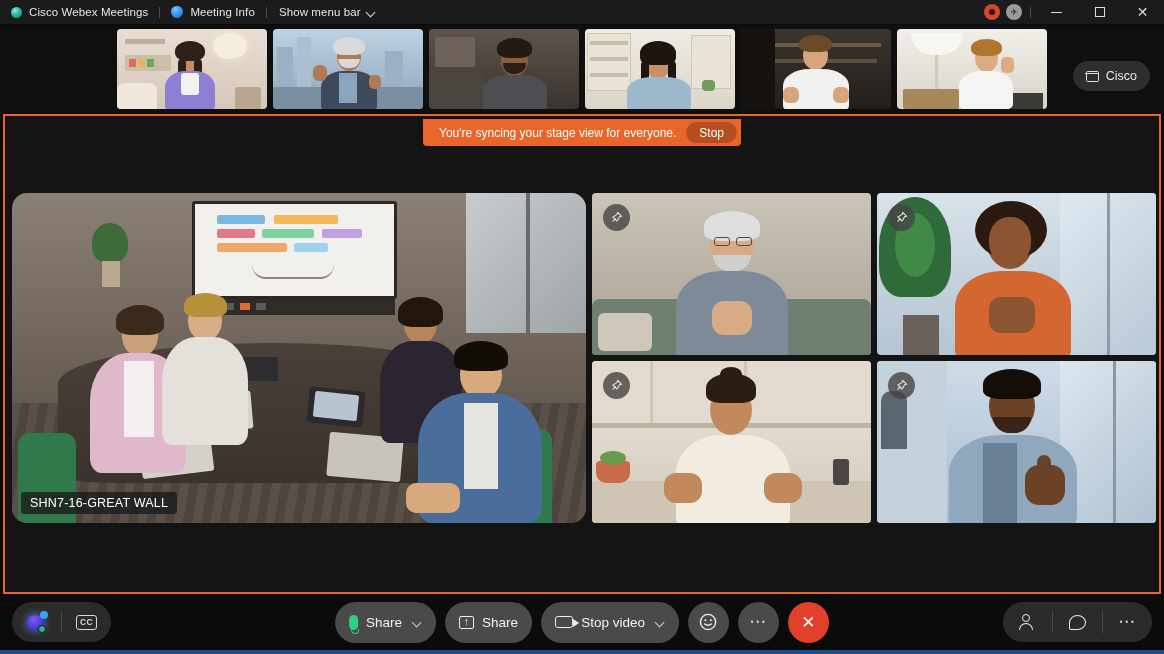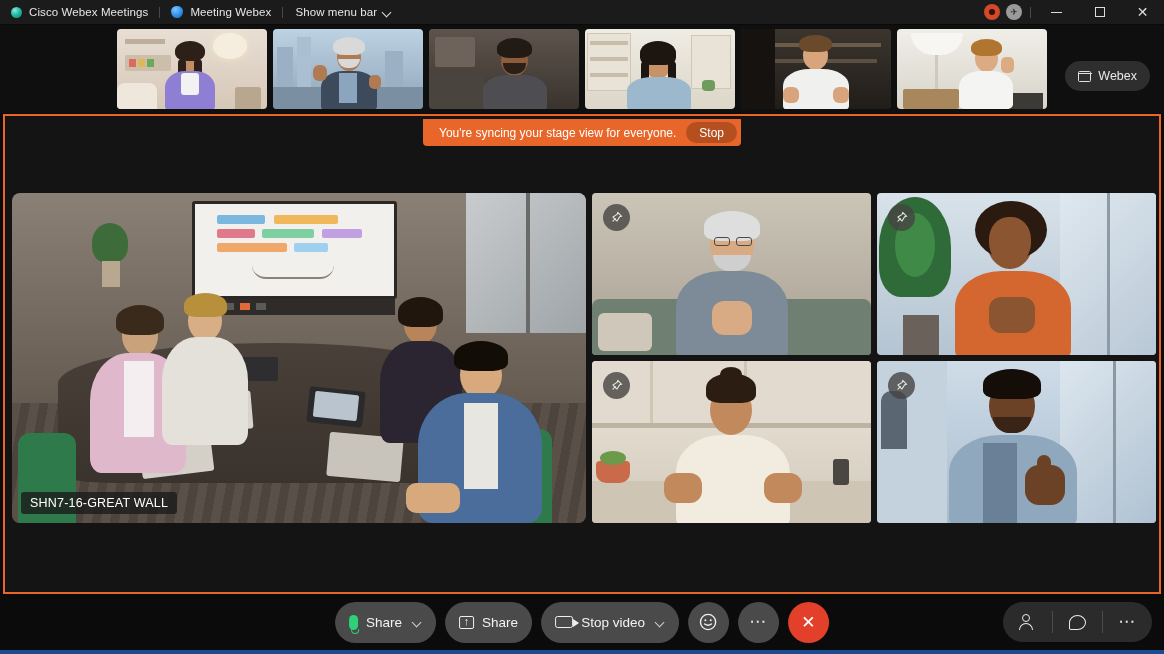--- a/index.html
+++ b/index.html
@@ -113,21 +113,21 @@
     border-radius: 13px; height: 21px; padding: 0 13px;
     font-size: 12px; display: flex; align-items: center; cursor: pointer;
   }
 
   .grid {
     position: absolute; left: 7px; top: 77px;
     width: 1144px; height: 330px;
     display: flex; gap: 6px;
   }
   .main-tile {
-    width: 574px; height: 330px; border-radius: 8px;
+    width: 574px; height: 330px; border-radius: 15px;
     overflow: hidden; position: relative; flex: none; background: #1d1d1d;
   }
   .side-col { display: flex; flex-direction: column; gap: 6px; flex: 1; }
   .side-row { display: flex; gap: 6px; height: 162px; }
   .side-tile {
     flex: 1; border-radius: 4px; overflow: hidden;
     position: relative; background: #1d1d1d;
   }
   .pin-btn {
     position: absolute; left: 11px; top: 11px;
@@ -273,21 +273,21 @@
 <body>
 
 <div class="titlebar">
   <div class="tb-group">
     <span class="dot-webex"></span>
     <span class="tb-label">Cisco Webex Meetings</span>
   </div>
   <span class="tb-sep"></span>
   <div class="tb-group">
     <span class="ico-shield"></span>
-    <span class="tb-label">Meeting Webex</span>
+    <span class="tb-label">Meeting Info</span>
   </div>
   <span class="tb-sep"></span>
   <div class="tb-menu">
     <span class="tb-label">Show menu bar</span>
     <span class="chev"></span>
   </div>
 
   <div class="tb-right">
     <span class="rec-ic">
         <i></i>
@@ -385,21 +385,21 @@
       <div style="position:absolute;right:4px;bottom:0;width:34px;height:16px;background:#3c3a36"></div>
       <div class="person-head" style="left:78px;top:16px;width:23px;height:27px;background:#dcab84"></div>
       <div style="position:absolute;left:74px;top:10px;width:31px;height:17px;border-radius:50% 50% 35% 35%;background:#b0762f"></div>
       <div class="person-body" style="left:62px;top:42px;width:54px;height:38px;background:#f4f4f2"></div>
       <div style="position:absolute;left:104px;top:28px;width:13px;height:16px;border-radius:5px;background:#dcab84"></div>
     </div>
   </div>
 
   <div class="layout-btn">
     <span class="ic-layout"></span>
-    <span>Webex</span>
+    <span>Cisco</span>
   </div>
 </div>
 
 <div class="stage">
 
   <div class="sync-banner">
     <span class="sync-text">You're syncing your stage view for everyone.</span>
     <span class="sync-stop">Stop</span>
   </div>
 
@@ -558,20 +558,35 @@
             </svg>
           </div>
         </div>
       </div>
     </div>
   </div>
 </div>
 
 <div class="controlbar">
 
+  <div class="ctl-left">
+    <div class="pill-group">
+      <div class="pill-cell">
+        <span class="assistant-ic">
+          <i class="b1"></i>
+            <i class="b2"></i>
+            <i class="b3"></i>
+        </span>
+      </div>
+      <span class="pill-div"></span>
+      <div class="pill-cell">
+        <span class="cc-ic">CC</span>
+      </div>
+    </div>
+  </div>
 
   <div class="ctl-center">
     <div class="cbtn">
       <span class="mic-ic"></span>
       <span>Share</span>
       <span class="cchev"></span>
     </div>
     <div class="cbtn">
       <span class="share-ic"></span>
       <span>Share</span>

